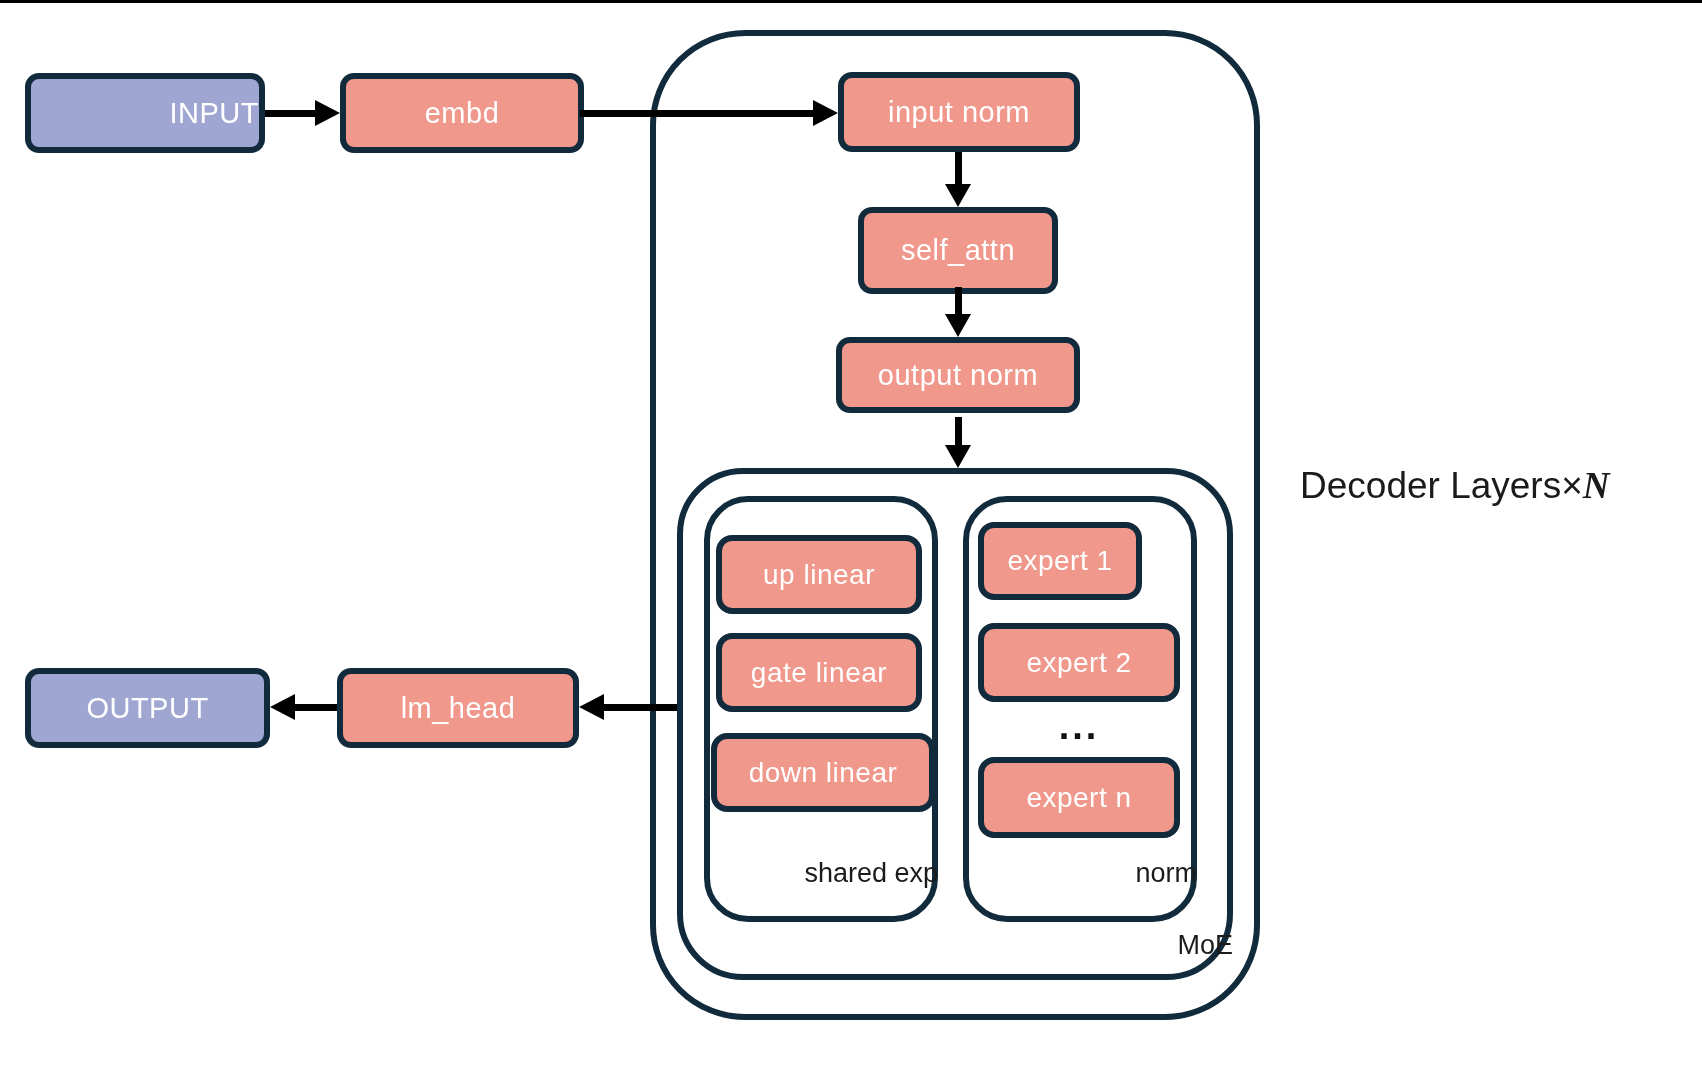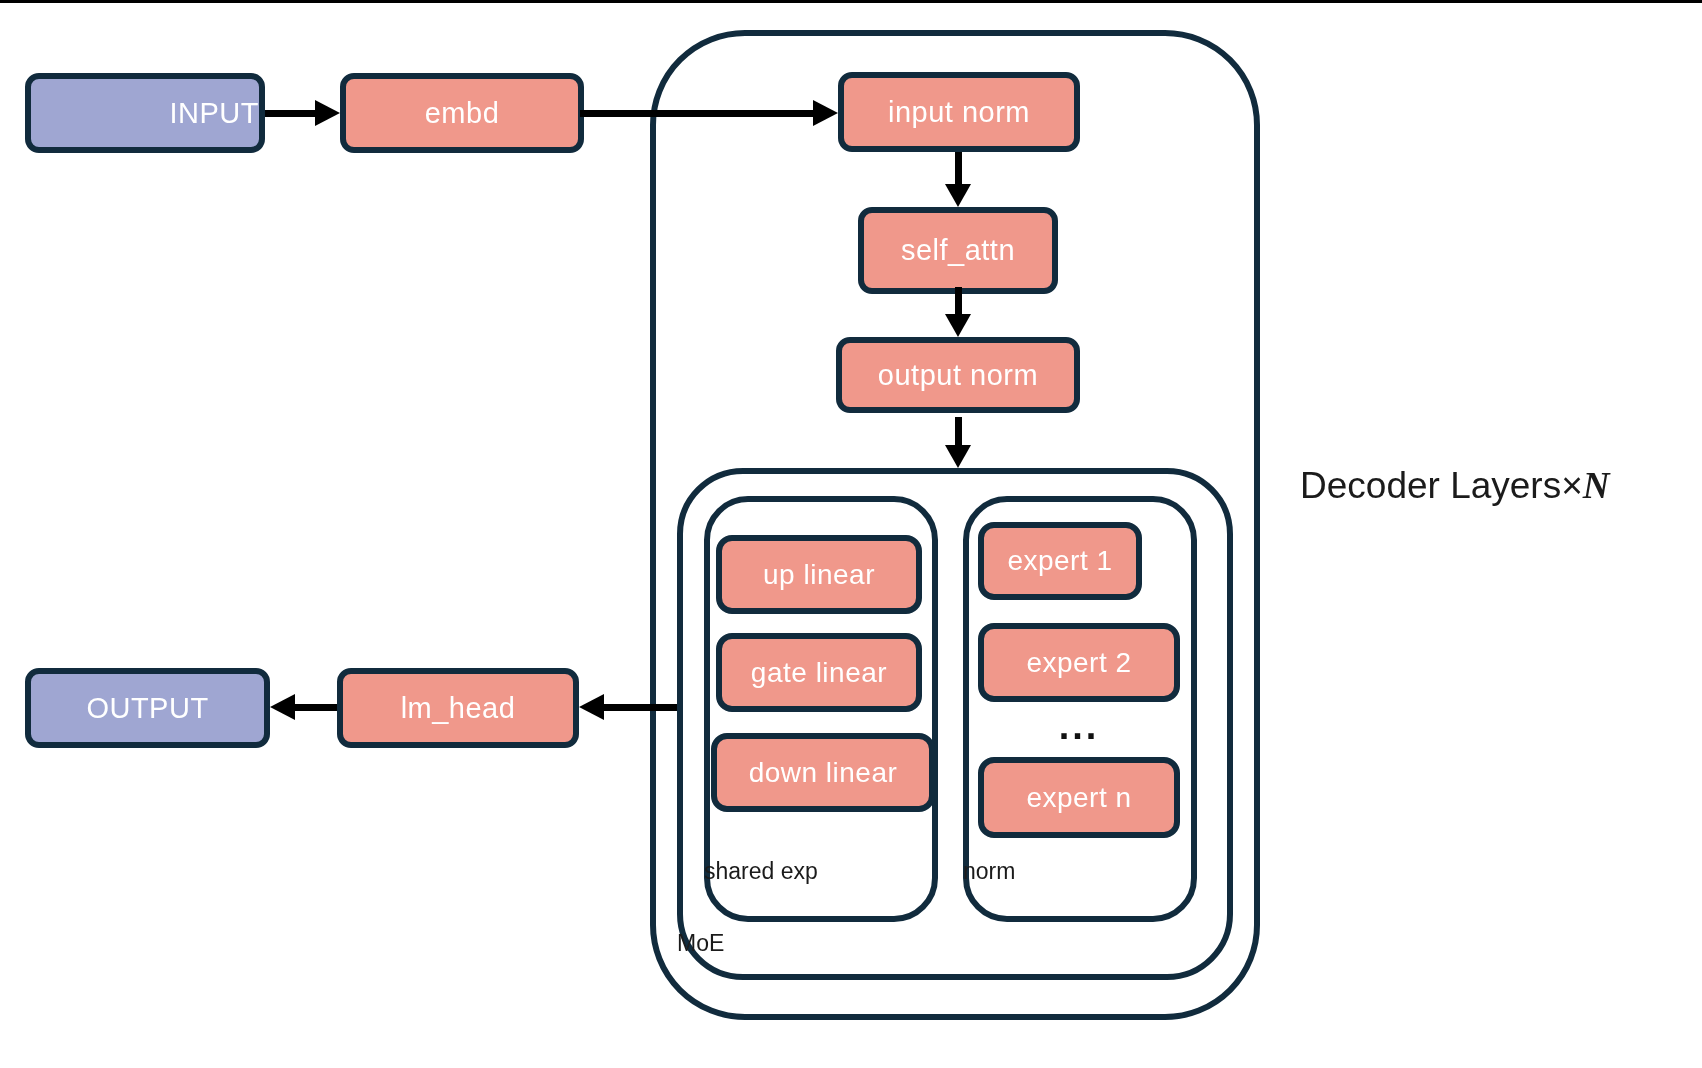--- a/index.html
+++ b/index.html
@@ -30,22 +30,22 @@
   .io{background:var(--io_fill,#9FA6D2);}
   .mod{background:var(--module_fill,#F0988B);}
   .small{border-radius:16px;font-size:28px;}
   
   .frame{
     position:absolute;border:6px solid var(--border,#112B3D);
     background:transparent;
   }
   
   .glabel{
-    position:absolute;text-align:left;color:var(--label_text,#1B1B1B);
-    font-size:23px;
+    position:absolute;text-align:right;color:var(--label_text,#1B1B1B);
+    font-size:27px;
   }
   .decoder-label{
     position:absolute;color:var(--label_text,#1B1B1B);font-size:37px;
     white-space:nowrap;
   }
   .decoder-label .nvar{
     font-family:"Liberation Serif","DejaVu Serif",serif;
     font-style:italic;font-weight:bold;
   }
   .dots{

